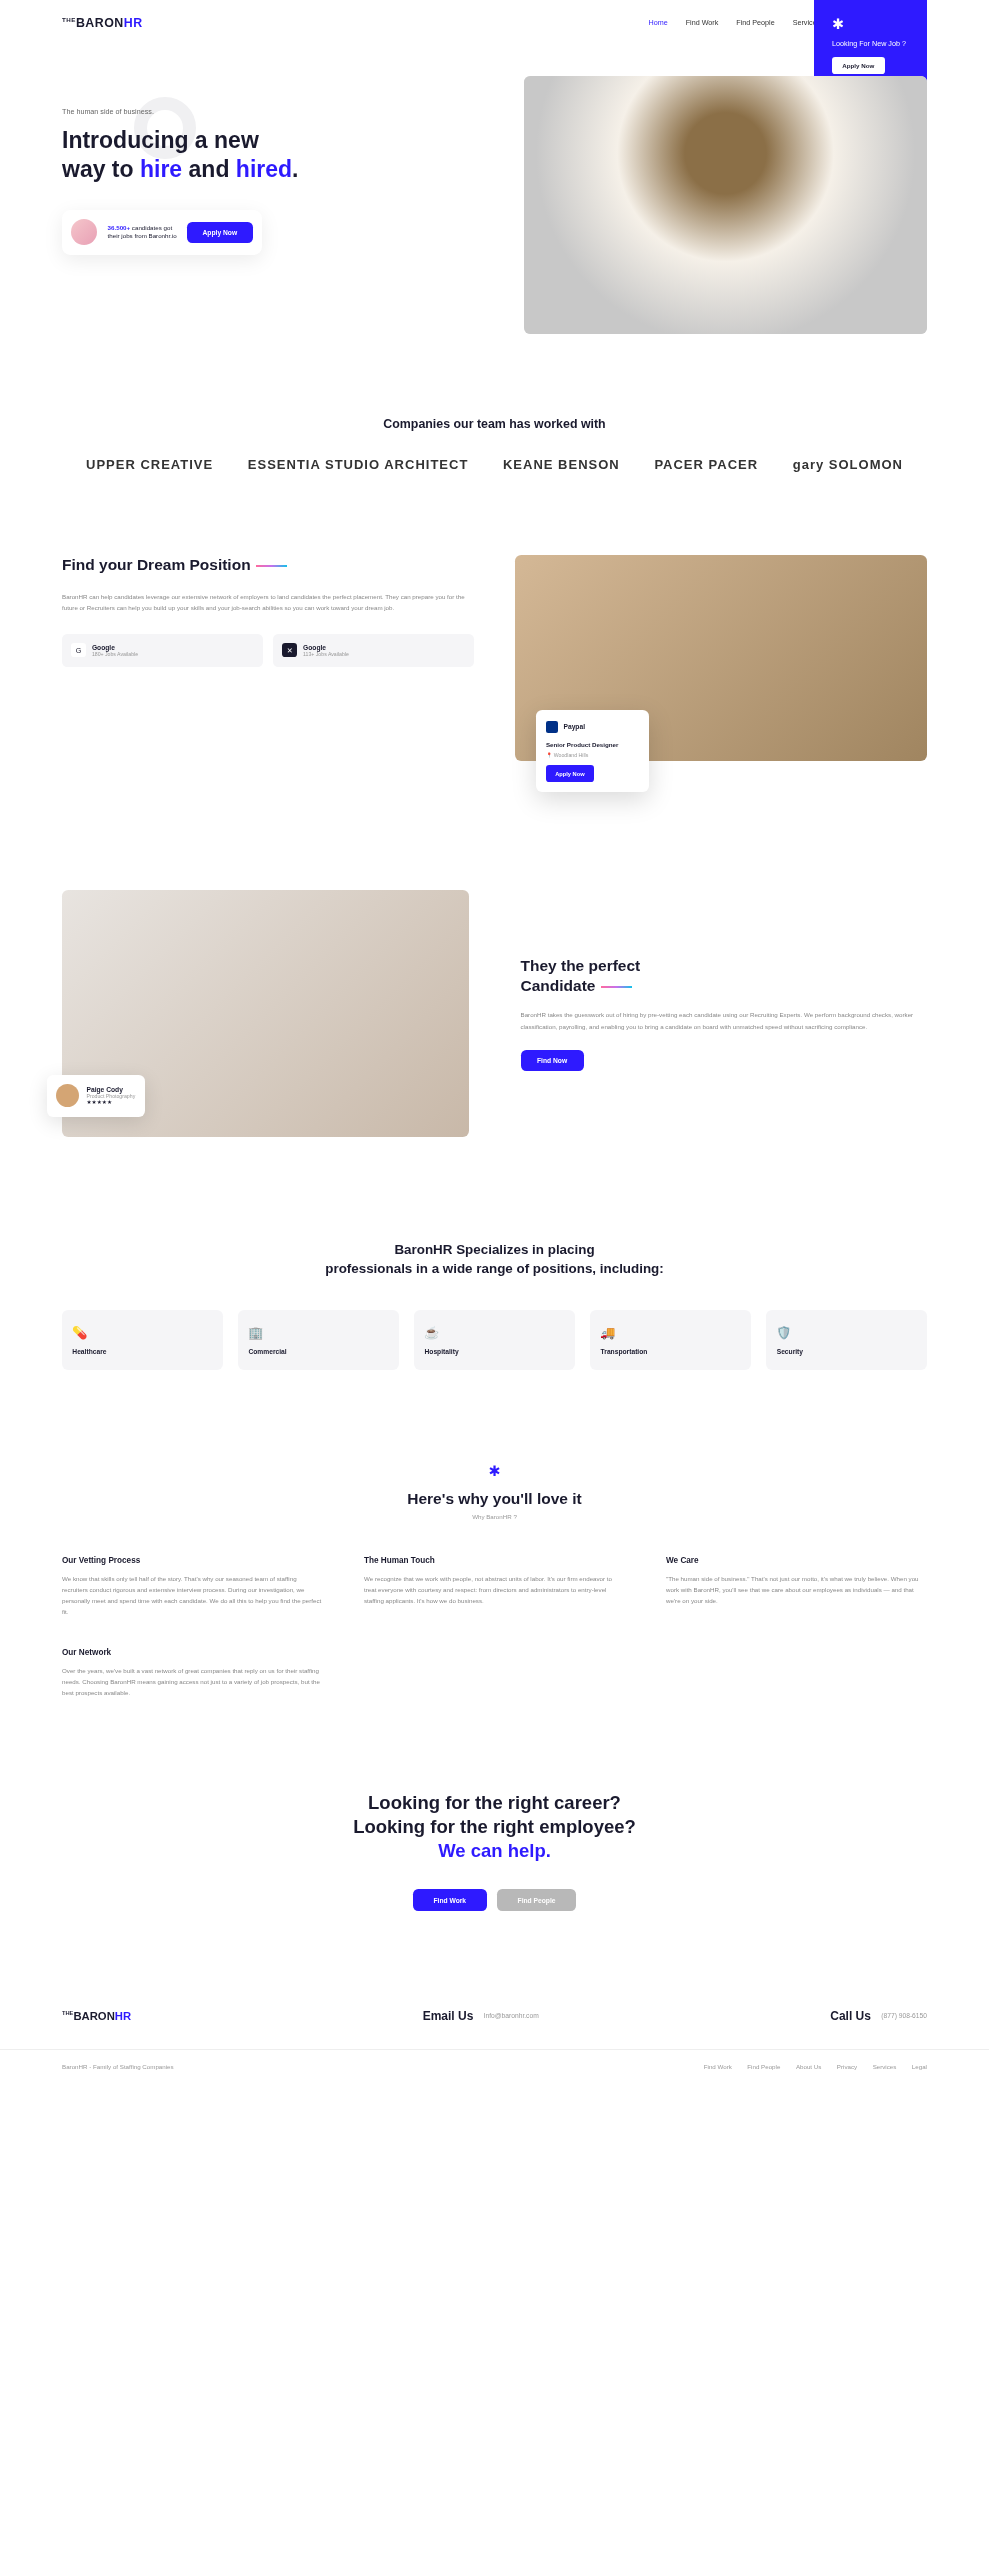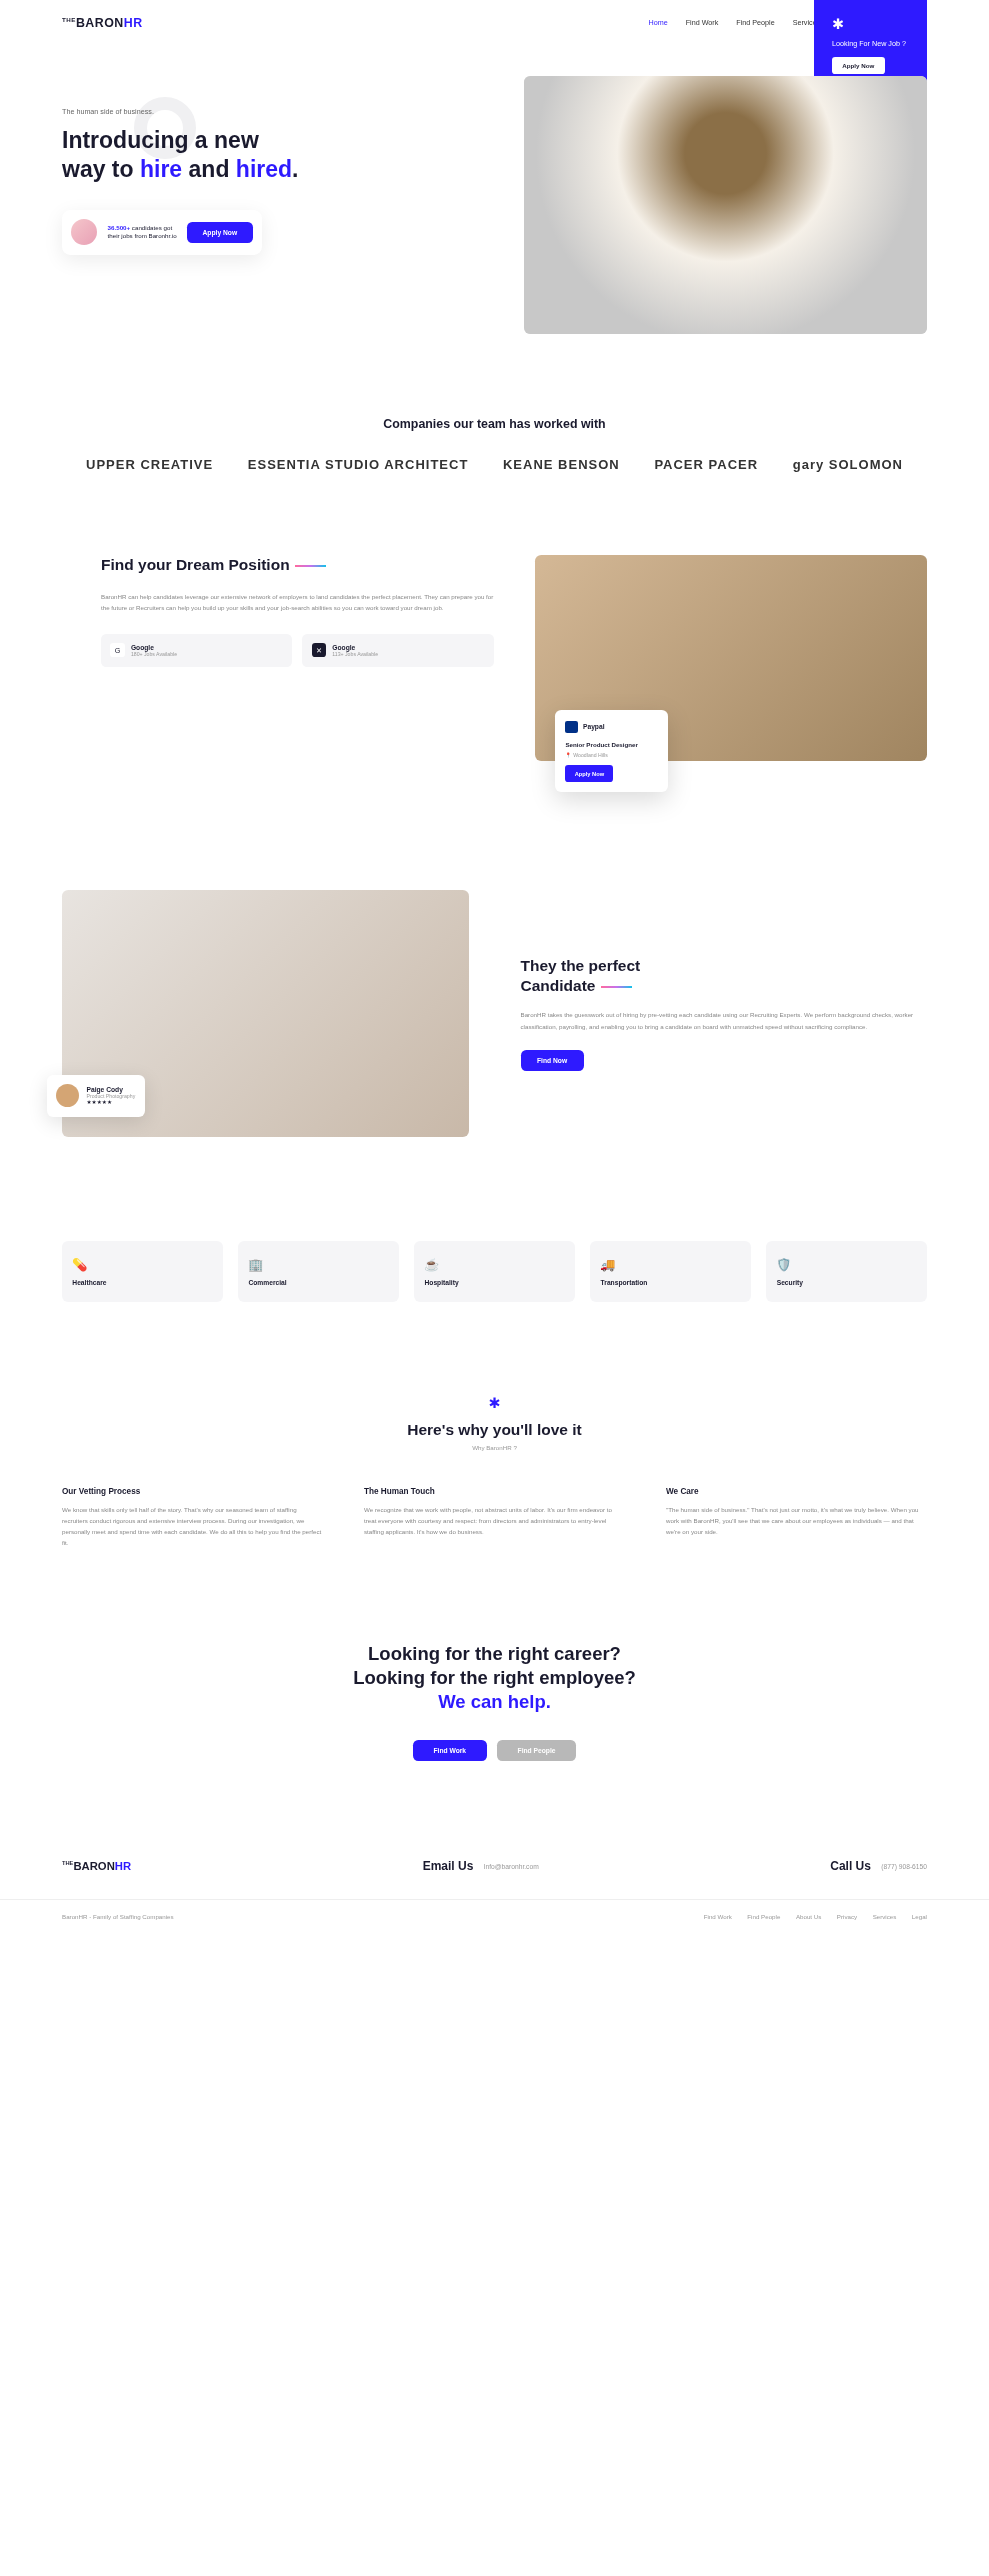--- a/index.html
+++ b/index.html
@@ -35,21 +35,21 @@
     .hero-person { position: absolute; inset: 0; background: radial-gradient(circle at 50% 30%, #8b6f47 15%, #f5f0e8 40%, #c8c8c8 70%); }
     
     
     .companies { padding: 31px 86px; text-align: center; }
     .companies h2 { font-size: 12.4px; font-weight: 800; margin-bottom: 26px; }
     .company-logos { display: flex; justify-content: space-between; align-items: center; gap: 20.6px; }
     .company-logos span { font-size: 13px; font-weight: 600; letter-spacing: 1px; color: #333; }
     
     
     .dream { display: flex; padding: 52px 62px; gap: 41px; align-items: flex-start; }
-    .dream-left { flex: 1; margin-left: 39px; }
+    .dream-left { flex: 1; }
     .dream-left h2 { font-size: 15.5px; font-weight: 900; line-height: 1.3; margin-bottom: 15.5px; }
     .dream-left .underline { display: inline-block; width: 31px; height: 1.5px; background: linear-gradient(90deg, #ff6b9d, #c471ed, #12c2e9); vertical-align: middle; margin-left: 5.2px; }
     .dream-left p { font-size: 6.2px; color: #888; line-height: 1.8; margin-bottom: 20.6px; }
     .job-cards { display: flex; gap: 10.3px; }
     .job-card { background: #f5f5f7; padding: 9.3px; border-radius: 5.2px; display: flex; align-items: center; gap: 6.2px; flex: 1; }
     .job-card .icon { width: 14.4px; height: 14.4px; background: white; border-radius: 3.1px; display: flex; align-items: center; justify-content: center; font-size: 7.2px; }
     .job-card .name { font-weight: 700; font-size: 6.7px; }
     .job-card .jobs { font-size: 5.2px; color: #999; }
     .dream-right { flex: 1; position: relative; }
     .dream-img { width: 100%; height: 206px; background: linear-gradient(135deg, #d4b896, #a08560); border-radius: 6.2px; }
@@ -223,20 +223,24 @@
     <h2>
       <span>They the perfect</span><br>
       <span>Candidate</span><span class="underline" style="display:inline-block;width:31px;height:1.5px;background:linear-gradient(90deg,#ff6b9d,#c471ed,#12c2e9);vertical-align:middle;margin-left:5.2px;"></span>
     </h2>
     <p>BaronHR takes the guesswork out of hiring by pre-vetting each candidate using our Recruiting Experts. We perform background checks, worker classification, payrolling, and enabling you to bring a candidate on board with unmatched speed without sacrificing compliance.</p>
     <button>Find Now</button>
   </div>
 </section>
 
 <section class="specializes">
+  <h2>
+    <span>BaronHR Specializes in placing</span><br>
+    <span>professionals in a wide range of positions, including:</span>
+  </h2>
   <div class="spec-grid">
     <div class="spec-card">
       <div class="icon">💊</div>
       <div class="label">Healthcare</div>
     </div>
     <div class="spec-card">
       <div class="icon">🏢</div>
       <div class="label">Commercial</div>
     </div>
     <div class="spec-card">
@@ -263,20 +267,24 @@
       <h3>Our Vetting Process</h3>
       <p>We know that skills only tell half of the story. That's why our seasoned team of staffing recruiters conduct rigorous and extensive interview process. During our investigation, we personally meet and spend time with each candidate. We do all this to help you find the perfect fit.</p>
     </div>
     <div class="why-item">
       <h3>The Human Touch</h3>
       <p>We recognize that we work with people, not abstract units of labor. It's our firm endeavor to treat everyone with courtesy and respect: from directors and administrators to entry-level staffing applicants. It's how we do business.</p>
     </div>
     <div class="why-item">
       <h3>We Care</h3>
       <p>"The human side of business." That's not just our motto, it's what we truly believe. When you work with BaronHR, you'll see that we care about our employees as individuals — and that we're on your side.</p>
+    </div>
+    <div class="why-item">
+      <h3>Our Network</h3>
+      <p>Over the years, we've built a vast network of great companies that reply on us for their staffing needs. Choosing BaronHR means gaining access not just to a variety of job prospects, but the best prospects available.</p>
     </div>
   </div>
 </section>
 
 <section class="cta-section">
   <h2>
     <span>Looking for the right career?</span><br>
     <span>Looking for the right employee?</span><br>
     <span class="blue">We can help.</span>
   </h2>

